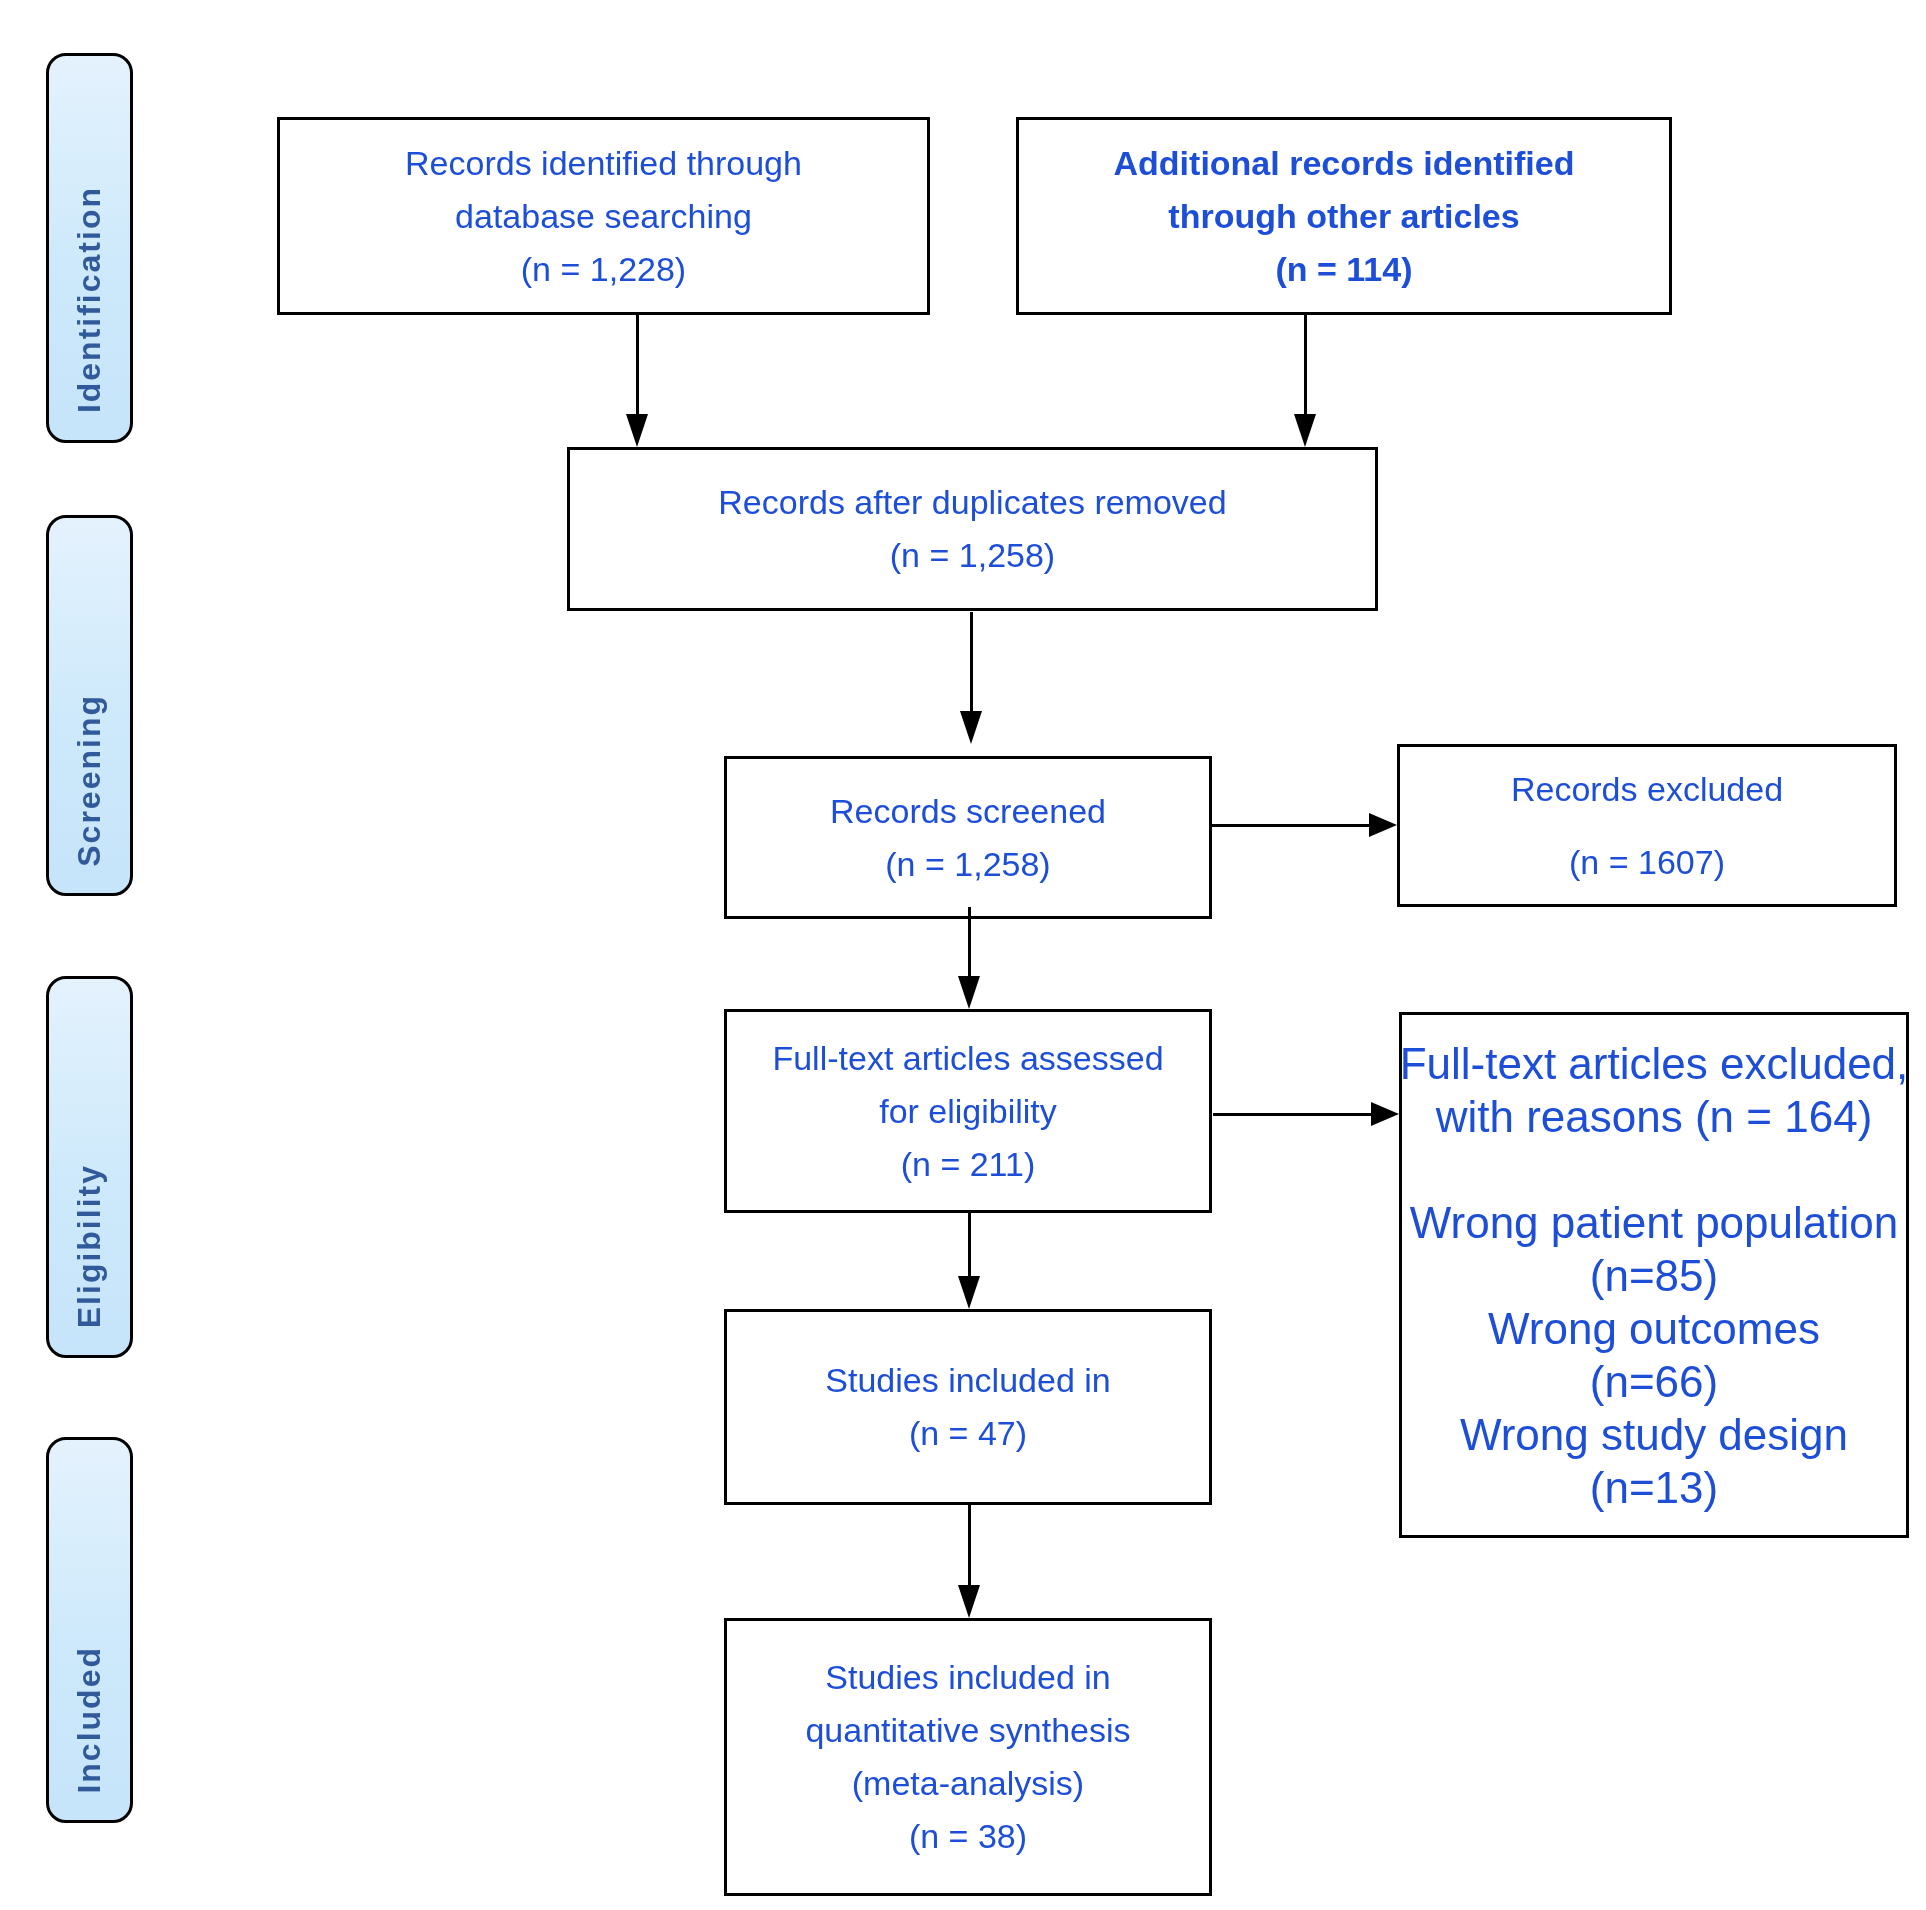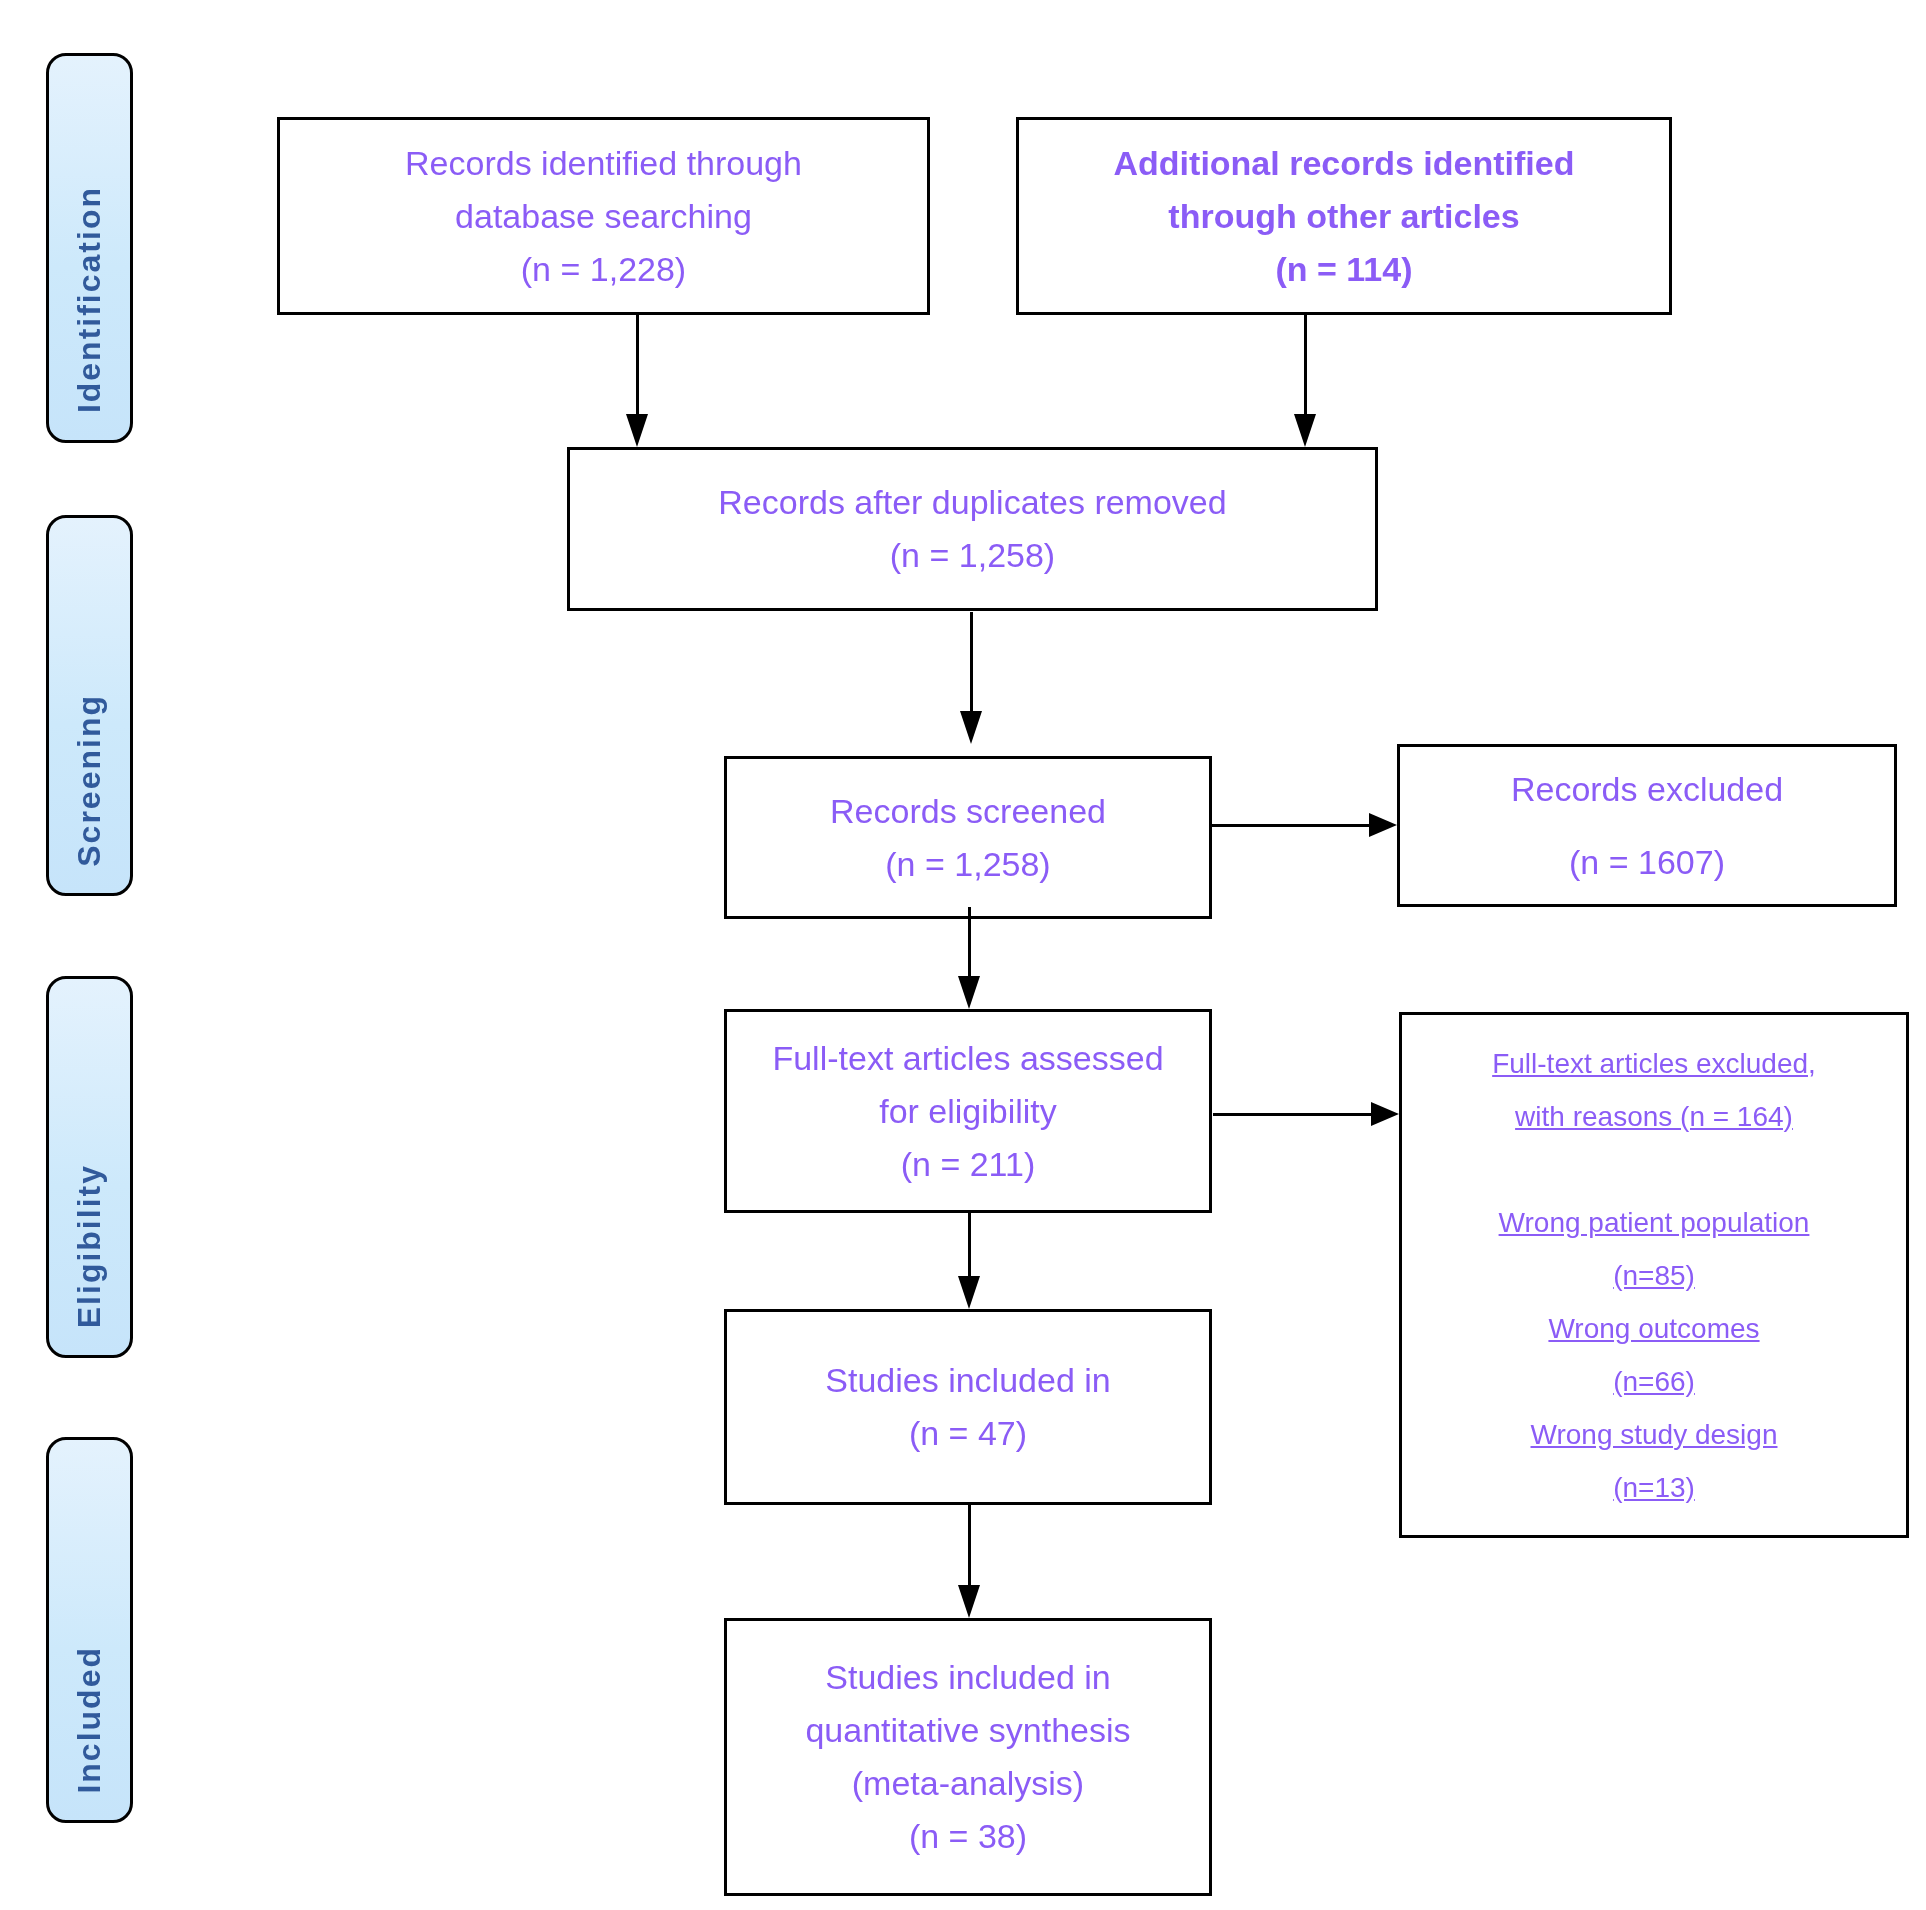--- a/index.html
+++ b/index.html
@@ -40,28 +40,28 @@
     position:absolute;
     box-sizing:border-box;
     background:#ffffff;
     border:3.3px solid #000000;
     display:flex;
     flex-direction:column;
     justify-content:center;
     align-items:center;
     text-align:center;
     font-size:34px;
-    color:#8b5cf6;
+    color:#1d4ed8;
   }
   .box .line{
     line-height:53px;
     min-height:53px;
     white-space:nowrap;
   }
-  .box.small-text{font-size:28px;text-decoration:underline;}
+  .box.small-text{font-size:44px;}
   
   .shaft-v{position:absolute;width:2.7px;background:#000000;}
   .shaft-h{position:absolute;height:2.7px;background:#000000;}
   .head-down{
     position:absolute;width:0;height:0;
     border-left:11.3px solid transparent;
     border-right:11.3px solid transparent;
     border-top:33px solid #000000;
   }
   .head-right{

